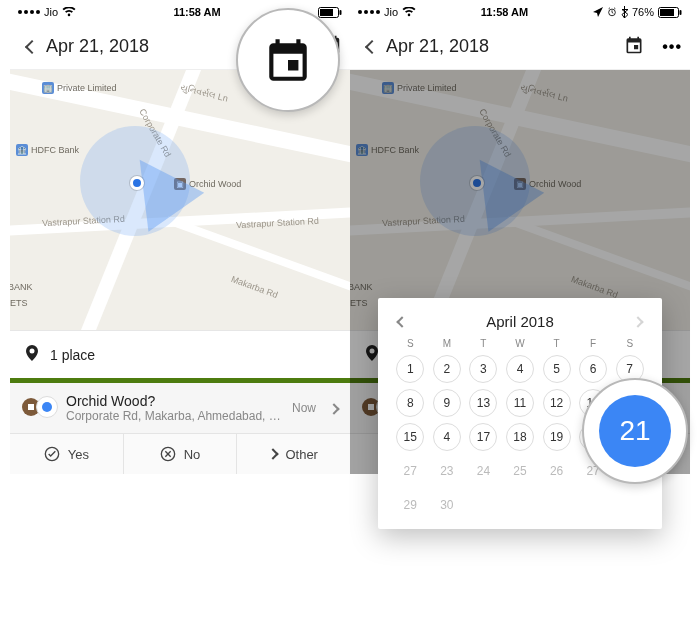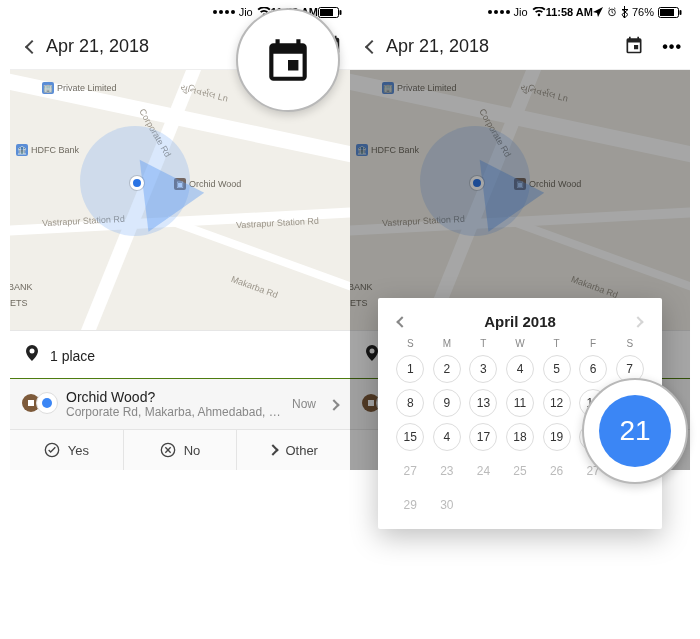--- a/index.html
+++ b/index.html
@@ -3,21 +3,21 @@
 <meta charset="utf-8">
 <style>
   * { box-sizing: border-box; margin: 0; padding: 0; font-family: -apple-system, "Helvetica Neue", Arial, sans-serif; }
   body { background: #fafafa; width: 700px; height: 639px; overflow: hidden; position: relative; }
   .canvas { position: relative; width: 700px; height: 639px; background: #fff; }
   .phone { position: absolute; top: 0; bottom: 0; width: 340px; background: #fff; }
   .phone-left { left: 10px; }
   .phone-right { right: 10px; }
 
   
-  .status { height: 24px; display: flex; align-items: center; justify-content: flex-end; padding: 2px 8px; font-size: 11px; color: #000; }
+  .status { height: 24px; display: flex; align-items: center; justify-content: space-between; padding: 2px 8px; font-size: 11px; color: #000; }
   .status .sl, .status .sr { display: flex; align-items: center; gap: 4px; }
   .status .clock { font-weight: 600; }
 
   
   .sigdots { display: inline-flex; gap: 2px; align-items: flex-end; }
   .sigdots i { width: 4px; height: 4px; border-radius: 50%; background: #000; display: inline-block; }
 
   .wifi svg, .batt svg, .loc svg, .bt svg, .al svg { display: block; }
 
   
@@ -34,21 +34,21 @@
   .roadlbl { position:absolute; font-size:9px; color:#9b958a; }
   .poi { position:absolute; font-size:9px; color:#6f6a60; display:flex; align-items:center; gap:3px; }
   .poi .pin { width:12px; height:12px; border-radius:2px; background:#5a8dd6; display:flex; align-items:center; justify-content:center; color:#fff; font-size:8px; }
   .poi.brown .pin { background:#7d5a3a; }
 
   .me-halo { position:absolute; width:110px; height:110px; border-radius:50%; background:rgba(86,149,242,0.22); }
   .me-cone { position:absolute; width:0; height:0; border-left:34px solid transparent; border-right:34px solid transparent; border-top:64px solid rgba(86,149,242,0.4); transform:rotate(145deg); }
   .me-dot { position:absolute; width:14px; height:14px; border-radius:50%; background:#2b74e4; border:3px solid #fff; box-shadow:0 0 0 1px rgba(0,0,0,.15); }
 
   
-  .sect { border-top:1px solid #e6e6e6; border-bottom:1px solid #4d7c0f; background:#fff; padding:14px 16px; font-size:14px; display:flex; align-items:flex-end; gap:10px; color:#222; }
+  .sect { border-top:1px solid #e6e6e6; border-bottom:5px solid #4d7c0f; background:#fff; padding:14px 16px; font-size:14px; display:flex; align-items:center; gap:10px; color:#222; }
   .sect .pinic { width:14px; }
 
   
   .item { padding:10px 12px; background:#f6f6f6; display:flex; align-items:center; gap:10px; }
   .iticon { position:relative; width:34px; height:24px; }
   .iticon .sq { position:absolute; left:0; top:2px; width:18px; height:18px; border-radius:50%; background:#7d5a3a; display:flex; align-items:center; justify-content:center; }
   .iticon .sq svg{display:block}
   .iticon .bl { position:absolute; left:14px; top:0; width:22px; height:22px; border-radius:50%; background:#fff; border:1px solid #ddd; display:flex; align-items:center; justify-content:center; }
   .iticon .bl i { width:10px; height:10px; border-radius:50%; background:#3b86f5; }
   .ittx { flex:1; min-width:0; }
@@ -61,21 +61,21 @@
   .ans { display:flex; border-top:1px solid #e4e4e4; background:#fafafa; }
   .ans > div { flex:1; padding:12px 4px; display:flex; align-items:center; justify-content:center; gap:8px; font-size:13px; color:#444; border-right:1px solid #e4e4e4; }
   .ans > div:last-child { border-right:0; }
 
   
   .dim { position:absolute; inset:0; background:rgba(0,0,0,.35); }
 
   
   .cal { position:absolute; left:28px; right:28px; top:228px; background:#fff; border-radius:2px; box-shadow:0 8px 28px rgba(0,0,0,.25); padding:14px 14px 10px; }
   .cal .calhdr { display:flex; align-items:center; justify-content:space-between; padding:0 6px 8px; }
-  .cal .calhdr .mlabel { font-size:15px; font-weight:700; color:#222; }
+  .cal .calhdr .mlabel { font-size:15px; font-weight:400; color:#222; }
   .cal .dow { display:grid; grid-template-columns:repeat(7,1fr); text-align:center; font-size:10px; color:#888; margin-bottom:6px; }
   .cal .grid { display:grid; grid-template-columns:repeat(7,1fr); row-gap:6px; }
   .cal .d { width:28px; height:28px; border-radius:50%; border:1px solid #ddd; display:flex; align-items:center; justify-content:center; font-size:12px; color:#333; margin:0 auto; }
   .cal .d.sel { background:#3b86f5; color:#fff; border-color:#3b86f5; }
   .cal .d.future { border:0; color:#bbb; }
 
   
   .hilite { position:absolute; border-radius:50%; background:#fff; display:flex; align-items:center; justify-content:center; box-shadow:0 3px 10px rgba(0,0,0,.18); }
   .hilite.cal-ic { left:236px; top:8px; width:104px; height:104px; border:2px solid #b8b8b8; }
   .hilite.day21 { left:582px; top:378px; width:106px; height:106px; border:2px solid #b8b8b8; }

